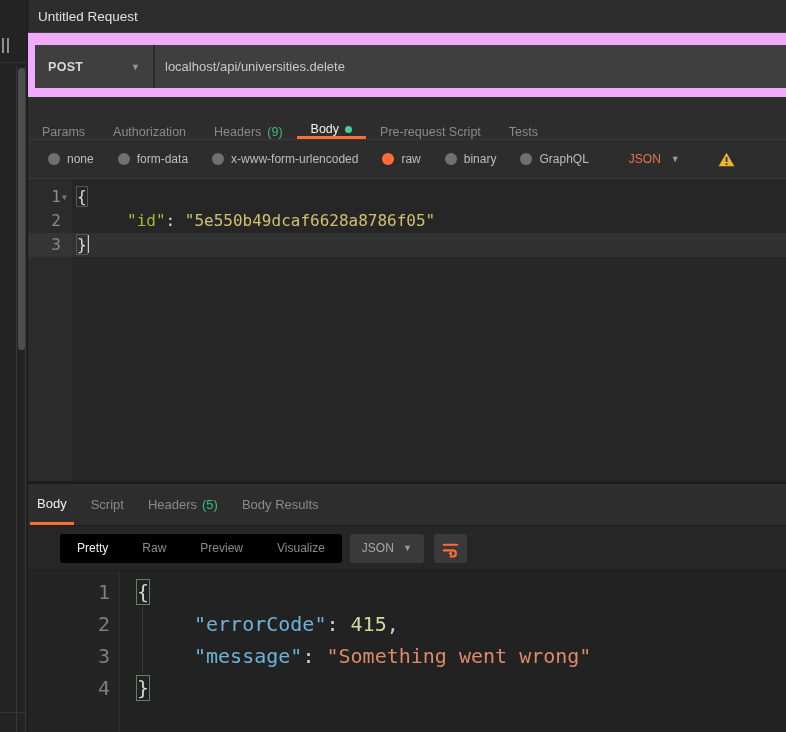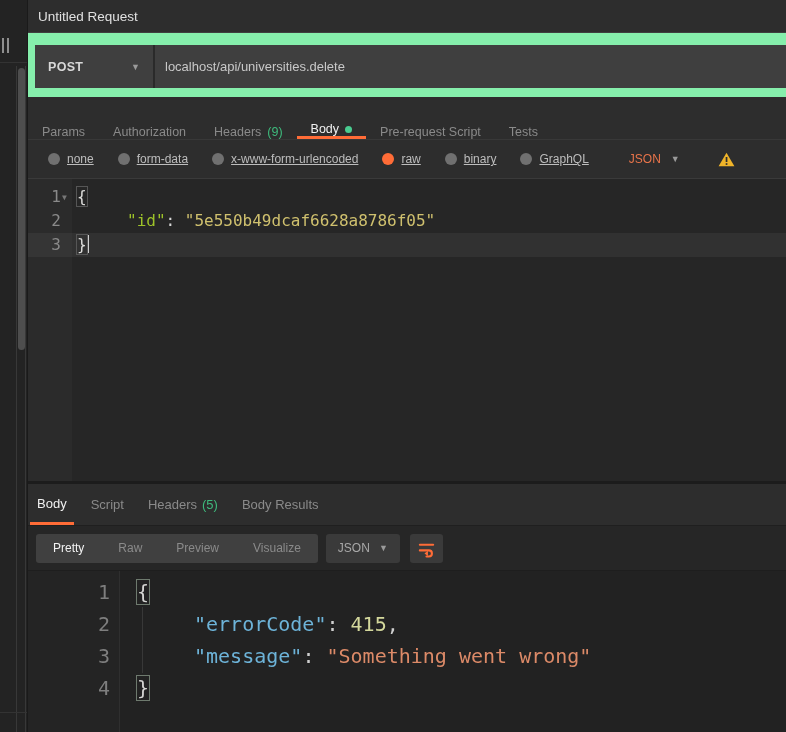--- a/index.html
+++ b/index.html
@@ -33,21 +33,21 @@
 
   
   .main { position:absolute; left:28px; top:0; width:758px; height:732px; display:flex; flex-direction:column; }
 
   .title-bar {
     height:33px; background:#2d2d2d; border-bottom:1px solid #3f3f3f;
     display:flex; align-items:center; padding-left:10px;
     color:#e0e0e0; font-size:13.5px; font-weight:normal;
   }
 
-  .url-row { height:64px; background:#86efac; position:relative; }
+  .url-row { height:64px; background:#f0abfc; position:relative; }
   .url-control {
     position:absolute; left:7px; right:0; top:12px; height:43px;
     background:#3f3f3f; display:flex;
   }
   .method-select {
     width:120px; display:flex; align-items:center; padding:0 13px;
     border-right:2px solid #2a2a2a; cursor:pointer;
   }
   .method-label { color:#d8d8d8; font-size:12.5px; font-weight:bold; letter-spacing:.3px; }
   .chev { margin-left:auto; color:#9a9a9a; font-size:9px; }
@@ -68,21 +68,21 @@
   .tab .count { color:#3eba7c; }
   .dot { width:7px; height:7px; border-radius:50%; background:#49cc90; }
 
   .body-type-row {
     height:39px; background:#2d2d2d; border-bottom:1px solid #3a3a3a;
     display:flex; align-items:center; padding-left:20px; gap:24px;
   }
   .radio-item { display:flex; align-items:center; gap:7px; cursor:pointer; }
   .radio-circle { width:12px; height:12px; border-radius:50%; background:#707070; }
   .radio-item.selected .radio-circle { background:#ff6c37; }
-  .radio-label { color:#bdbdbd; font-size:12px;text-decoration:underline; }
+  .radio-label { color:#bdbdbd; font-size:12px; }
   .lang-select { display:flex; align-items:center; gap:10px; margin-left:16px; cursor:pointer; }
   .lang-label { color:#e8744a; font-size:12px; }
   .warn { margin-left:14px; display:flex; align-items:center; }
 
   
   .req-editor {
     height:302px; background:#262626; position:relative; padding-top:6px;
     font-family:"DejaVu Sans Mono", monospace; font-size:16px; line-height:24px;
   }
   .req-gutter-bg { position:absolute; left:0; top:0; bottom:0; width:44px; background:#2b2b2b; }
@@ -104,21 +104,21 @@
   .resp-tabs {
     height:42px; background:#2d2d2d; border-bottom:1px solid #1f1f1f;
     display:flex; align-items:stretch; padding-left:2px;
   }
   .resp-tabs .tab { padding:0 7px; margin-right:10px; font-size:13px; gap:5px; }
 
   .resp-toolbar {
     height:45px; background:#262626; border-bottom:1px solid #1e1e1e;
     display:flex; align-items:center; padding-left:8px;
   }
-  .segmented { display:flex; background:#404040; border-radius:3px; height:29px; }
+  .segmented { display:flex; background:#000000; border-radius:3px; height:29px;margin-left:24px; }
   .seg-item { padding:0 17px; line-height:29px; font-size:12px; color:#8a8a8a; cursor:pointer; }
   .seg-item.active { color:#f2f2f2; }
   .resp-lang {
     margin-left:8px; height:29px; background:#3a3a3a; border-radius:3px;
     display:flex; align-items:center; padding:0 12px; gap:9px; cursor:pointer;
   }
   .resp-lang-label { color:#a8a8a8; font-size:12px; }
   .wrap-btn {
     margin-left:10px; width:33px; height:29px; background:#3a3a3a; border-radius:3px;
     display:flex; align-items:center; justify-content:center; cursor:pointer;

